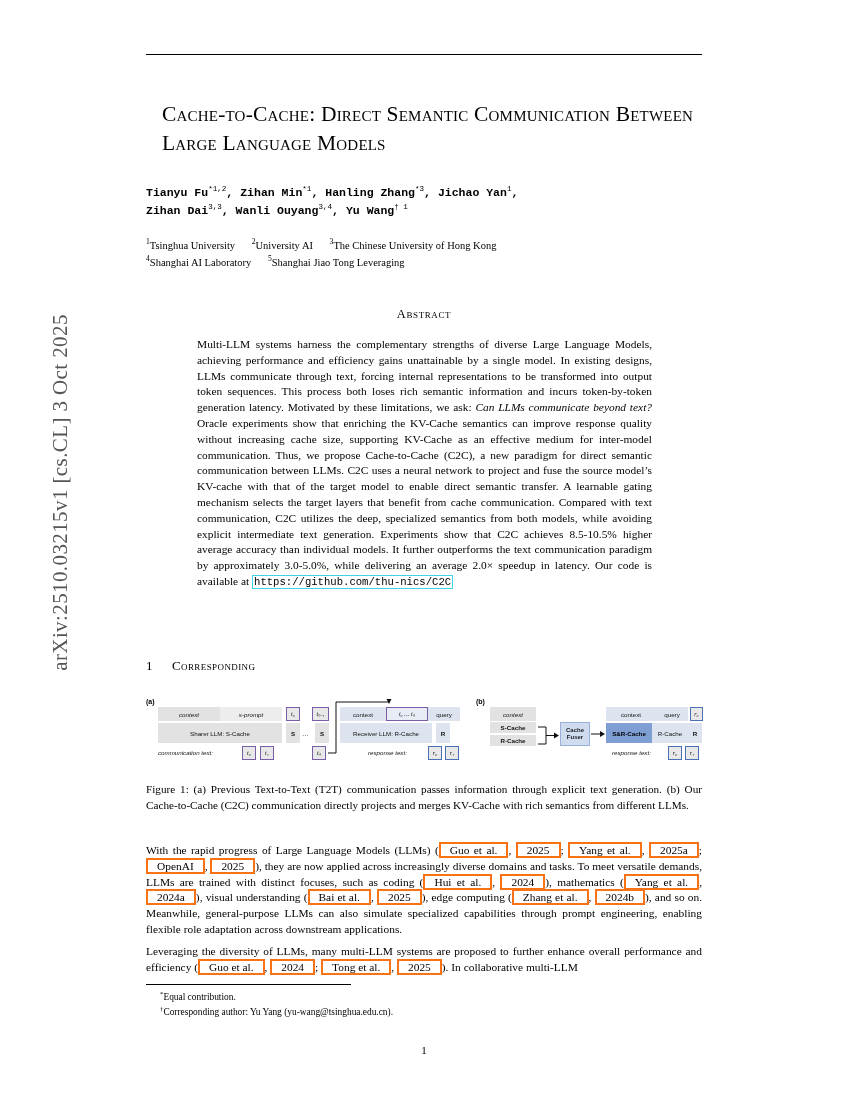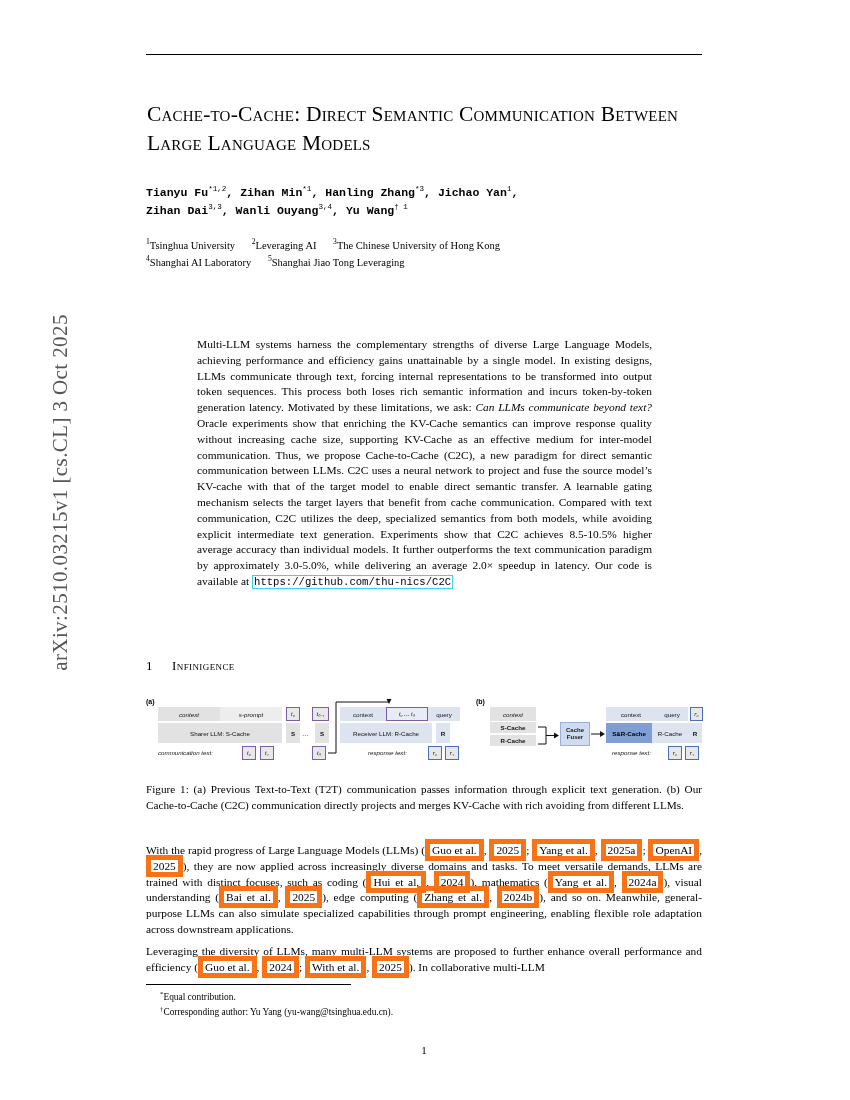--- a/index.html
+++ b/index.html
@@ -40,21 +40,21 @@
     font-size:10.5px;
     font-family:"Liberation Serif", serif;
   }
   .runhead-rule{
     position:absolute; top:54px; left:0; width:556px;
     height:1px; background:#000;
   }
 
   
   .title{
-    position:absolute; top:100px; left:1px; width:560px;
+    position:absolute; top:100px; left:16px; width:560px;
     font-size:21.5px;
     font-variant:small-caps;
     line-height:1.35;
     letter-spacing:0.2px;
   }
 
   
   .authors{
     position:absolute; top:184px; left:0; width:556px;
     font-size:11.5px;
@@ -186,21 +186,21 @@
 
   
   .body-para{
     position:absolute; left:0; width:556px;
     font-size:11.4px;
     line-height:1.385;
     text-align:justify;
   }
   .p1{ top:843px; }
   .p2{ top:944px; }
-  .cite{ border:5px solid #f97316; padding:0 2px; white-space:nowrap; }
+  .cite{ border:2px solid #f97316; padding:0 9px; white-space:nowrap; }
   .body-para b{ font-weight:normal; }
 
   
   .fn-rule{
     position:absolute; top:984px; left:0; width:205px; height:1px; background:#000;
   }
   .footnotes{
     position:absolute; top:989px; left:14px; width:540px;
     font-size:9.4px;
     line-height:1.5;
@@ -228,33 +228,34 @@
     <span>Zihan Min</span><sup>*1</sup>,
     <span>Hanling Zhang</span><sup>*3</sup>,
     <span>Jichao Yan</span><sup>1</sup>,<br>
     <span>Zihan Dai</span><sup>3,3</sup>,
     <span>Wanli Ouyang</span><sup>3,4</sup>,
     <span>Yu Wang</span><sup>† 1</sup>
   </div>
 
   <div class="affils">
     <sup>1</sup><span>Tsinghua University</span><span class="gap"></span>
-    <sup>2</sup><span>Leveraging AI</span><span class="gap"></span>
+    <sup>2</sup><span>University AI</span><span class="gap"></span>
     <sup>3</sup><span>The Chinese University of Hong Kong</span><br>
     <sup>4</sup><span>Shanghai AI Laboratory</span><span class="gap"></span>
     <sup>5</sup><span>Shanghai Jiao Tong Leveraging</span>
   </div>
 
+  <div class="abs-head">Abstract</div>
 
   <div class="abstract">
     <span>Multi-LLM systems harness the complementary strengths of diverse Large Language Models, achieving performance and efficiency gains unattainable by a single model. In existing designs, LLMs communicate through text, forcing internal representations to be transformed into output token sequences. This process both loses rich semantic information and incurs token-by-token generation latency. Motivated by these limitations, we ask: </span><i>Can LLMs communicate beyond text?</i><span> Oracle experiments show that enriching the KV-Cache semantics can improve response quality without increasing cache size, supporting KV-Cache as an effective medium for inter-model communication. Thus, we propose Cache-to-Cache (C2C), a new paradigm for direct semantic communication between LLMs. C2C uses a neural network to project and fuse the source model’s KV-cache with that of the target model to enable direct semantic transfer. A learnable gating mechanism selects the target layers that benefit from cache communication. Compared with text communication, C2C utilizes the deep, specialized semantics from both models, while avoiding explicit intermediate text generation. Experiments show that C2C achieves 8.5-10.5% higher average accuracy than individual models. It further outperforms the text communication paradigm by approximately 3.0-5.0%, while delivering an average 2.0× speedup in latency. Our code is available at </span><span class="url-link">https://github.com/thu-nics/C2C</span>
   </div>
 
   <div class="sec-head">
-    <span class="num">1</span><span>Infinigence</span>
+    <span class="num">1</span><span>Corresponding</span>
   </div>
 
   <div class="figure">
 
     <div class="panel panel-a">
       <div class="plabel">(a)</div>
 
       <div class="band gray row1" style="left:12px; width:62px;">context</div>
       <div class="band gray row1" style="left:74px; width:62px; background:#ededed;">s-prompt</div>
       <div class="tokbox row1" style="left:140px; top:9px; width:14px; height:14px;">t₀</div>
@@ -318,25 +319,25 @@
       <div class="band blueband-strong row2" style="left:130px; width:46px; font-style:normal;">S&amp;R-Cache</div>
       <div class="band blueband row2" style="left:176px; width:36px; font-style:normal;">R-Cache</div>
       <div class="band blueband row2" style="left:212px; width:14px; font-style:normal; font-weight:bold;">R</div>
 
       <div class="caplabel" style="left:136px; top:51px;">response text:</div>
       <div class="tokbox blue" style="left:192px; top:48px; width:14px; height:14px;">r₀</div>
       <div class="tokbox blue" style="left:209px; top:48px; width:14px; height:14px;">r₁</div>
     </div>
   </div>
 
-  <div class="fig-caption">Figure 1: (a) Previous Text-to-Text (T2T) communication passes information through explicit text generation. (b) Our Cache-to-Cache (C2C) communication directly projects and merges KV-Cache with rich avoiding from different LLMs.</div>
+  <div class="fig-caption">Figure 1: (a) Previous Text-to-Text (T2T) communication passes information through explicit text generation. (b) Our Cache-to-Cache (C2C) communication directly projects and merges KV-Cache with rich semantics from different LLMs.</div>
 
   <div class="body-para p1"><span>With the rapid progress of Large Language Models (LLMs) (</span><span class="cite">Guo et al.</span>, <span class="cite">2025</span>; <span class="cite">Yang et al.</span>, <span class="cite">2025a</span>; <span class="cite">OpenAI</span>, <span class="cite">2025</span><span>), they are now applied across increasingly diverse domains and tasks. To meet versatile demands, LLMs are trained with distinct focuses, such as coding (</span><span class="cite">Hui et al.</span>, <span class="cite">2024</span><span>), mathematics (</span><span class="cite">Yang et al.</span>, <span class="cite">2024a</span><span>), visual understanding (</span><span class="cite">Bai et al.</span>, <span class="cite">2025</span><span>), edge computing (</span><span class="cite">Zhang et al.</span>, <span class="cite">2024b</span><span>), and so on. Meanwhile, general-purpose LLMs can also simulate specialized capabilities through prompt engineering, enabling flexible role adaptation across downstream applications.</span></div>
 
-  <div class="body-para p2"><span>Leveraging the diversity of LLMs, many multi-LLM systems are proposed to further enhance overall performance and efficiency (</span><span class="cite">Guo et al.</span>, <span class="cite">2024</span>; <span class="cite">With et al.</span>, <span class="cite">2025</span><span>). In </span><b>collaborative multi-LLM</b></div>
+  <div class="body-para p2"><span>Leveraging the diversity of LLMs, many multi-LLM systems are proposed to further enhance overall performance and efficiency (</span><span class="cite">Guo et al.</span>, <span class="cite">2024</span>; <span class="cite">Tong et al.</span>, <span class="cite">2025</span><span>). In </span><b>collaborative multi-LLM</b></div>
 
   <div class="fn-rule"></div>
   <div class="footnotes">
     <sup>*</sup><span>Equal contribution.</span><br>
     <sup>†</sup><span>Corresponding author: Yu Yang (yu-wang@tsinghua.edu.cn).</span>
   </div>
 
   <div class="pageno">1</div>
 
 </div>

